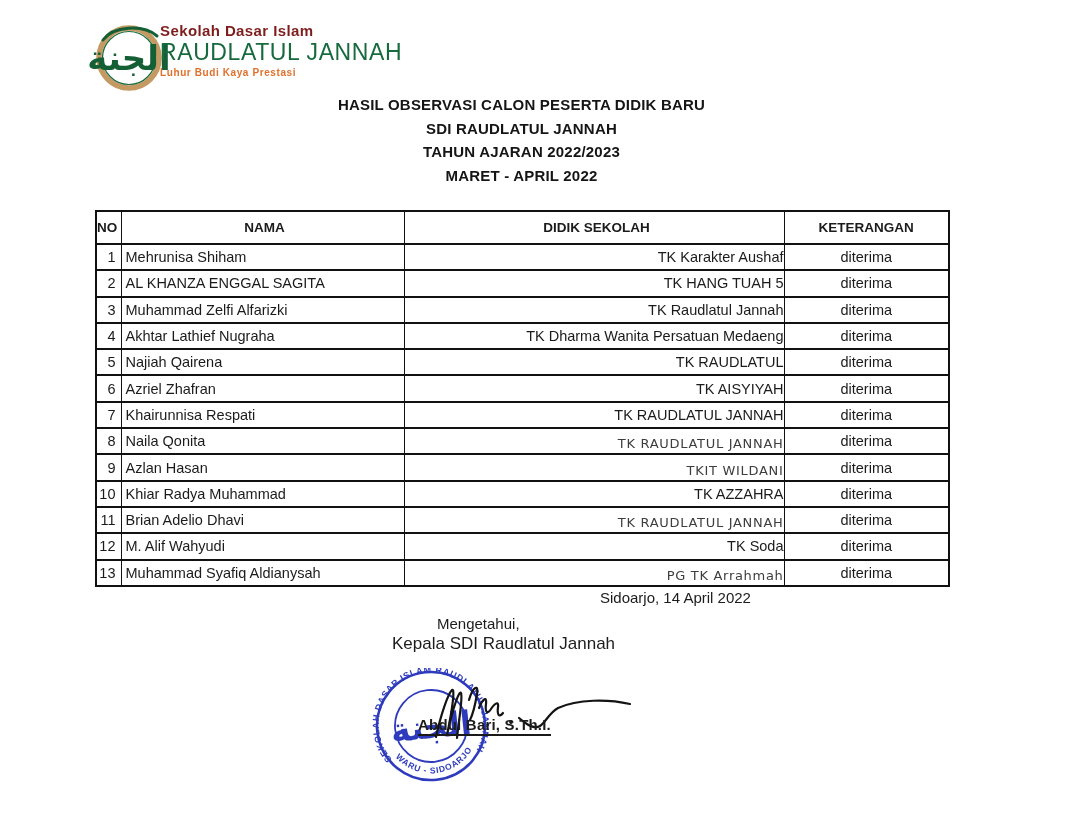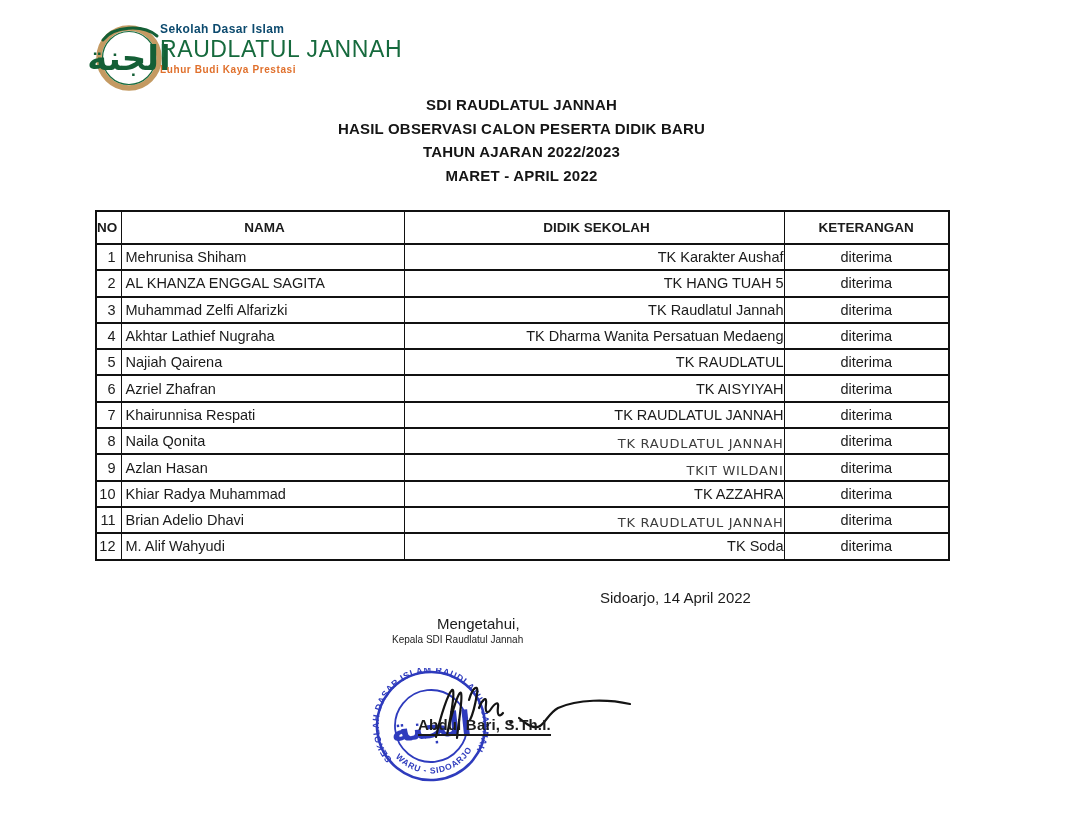--- a/index.html
+++ b/index.html
@@ -9,21 +9,21 @@
     position: relative;
     width: 1080px;
     height: 837px;
     background: #ffffff;
     overflow: hidden;
   }
 
   
   .logo-emblem { position: absolute; left: 83px; top: 10px; width: 96px; height: 84px; }
   .logo-text { position: absolute; left: 160px; top: 23px; line-height: 1; }
-  .logo-line1 { font-size: 12px; font-weight: bold; color: #0c4a6e; letter-spacing: 0.4px; }
+  .logo-line1 { font-size: 15px; font-weight: bold; color: #7f1d1d; letter-spacing: 0.4px; }
   .logo-line2 { font-size: 23px; font-weight: normal; color: #166a3d; letter-spacing: 0.6px; margin-top: 3px; }
   .logo-line3 { font-size: 10px; font-weight: bold; color: #e0702c; letter-spacing: 0.6px; margin-top: 4px; }
 
   
   .title-block {
     position: absolute; left: 95px; top: 93px; width: 853px;
     text-align: center; font-weight: bold; font-size: 15px;
     line-height: 23.5px; color: #151515; letter-spacing: 0.2px;
   }
 
@@ -46,21 +46,21 @@
   .col-ket  { width: 165px; text-align: center; margin-top: 38px; }
   td.col-asal.alt {
     font-family: "DejaVu Sans", sans-serif;
     font-size: 13px; letter-spacing: 0.7px; color: #3d3d3d;
     vertical-align: bottom; padding-bottom: 2px;
   }
 
   
   .place-date  { position: absolute; left: 600px; top: 589px; font-size: 15px; }
   .mengetahui  { position: absolute; left: 437px; top: 615px; font-size: 15px; }
-  .kepala      { position: absolute; left: 392px; top: 634px; font-size: 10px; }
+  .kepala      { position: absolute; left: 392px; top: 634px; font-size: 17px; }
   .stamp       { position: absolute; left: 360px; top: 668px; width: 146px; height: 116px; }
   .signature   { position: absolute; left: 406px; top: 676px; width: 238px; height: 78px; }
   .signer-name {
     position: absolute; left: 418px; top: 716px; font-size: 15px; font-weight: bold;
     border-bottom: 2px solid #1a1a1a; padding-bottom: 1px; letter-spacing: 0.2px;
   }
 </style>
 </head>
 <body>
 
@@ -73,22 +73,22 @@
     <path d="M20,30 C30,16 60,14 74,26" fill="none" stroke="#145f36" stroke-width="3" stroke-linecap="round"></path>
   </svg>
 
   <div class="logo-text">
     <div class="logo-line1">Sekolah Dasar Islam</div>
     <div class="logo-line2">RAUDLATUL JANNAH</div>
     <div class="logo-line3">Luhur Budi Kaya Prestasi</div>
   </div>
 
   <div class="title-block">
+    <div>HASIL OBSERVASI CALON PESERTA DIDIK BARU</div>
     <div>SDI RAUDLATUL JANNAH</div>
-    <div>HASIL OBSERVASI CALON PESERTA DIDIK BARU</div>
     <div>TAHUN AJARAN 2022/2023</div>
     <div>MARET - APRIL 2022</div>
   </div>
 
   <table class="obs-table">
     <thead>
       <tr>
         <th class="col-no">NO</th>
         <th class="col-nama">NAMA</th>
         <th class="col-asal">DIDIK SEKOLAH</th>
@@ -159,20 +159,26 @@
         <tr>
           <td class="col-no">11</td>
           <td class="col-nama">Brian Adelio Dhavi</td>
           <td class="col-asal alt">TK RAUDLATUL JANNAH</td>
           <td class="col-ket">diterima</td>
         </tr>
         <tr>
           <td class="col-no">12</td>
           <td class="col-nama">M. Alif Wahyudi</td>
           <td class="col-asal">TK Soda</td>
+          <td class="col-ket">diterima</td>
+        </tr>
+        <tr>
+          <td class="col-no">13</td>
+          <td class="col-nama">Muhammad Syafiq Aldianysah</td>
+          <td class="col-asal alt">PG TK Arrahmah</td>
           <td class="col-ket">diterima</td>
         </tr>
       </tbody>
   </table>
 
   <div class="place-date">Sidoarjo, 14 April 2022</div>
   <div class="mengetahui">Mengetahui,</div>
   <div class="kepala">Kepala  SDI Raudlatul Jannah</div>
 
   <svg class="stamp" viewBox="0 0 146 116" aria-hidden="true">

